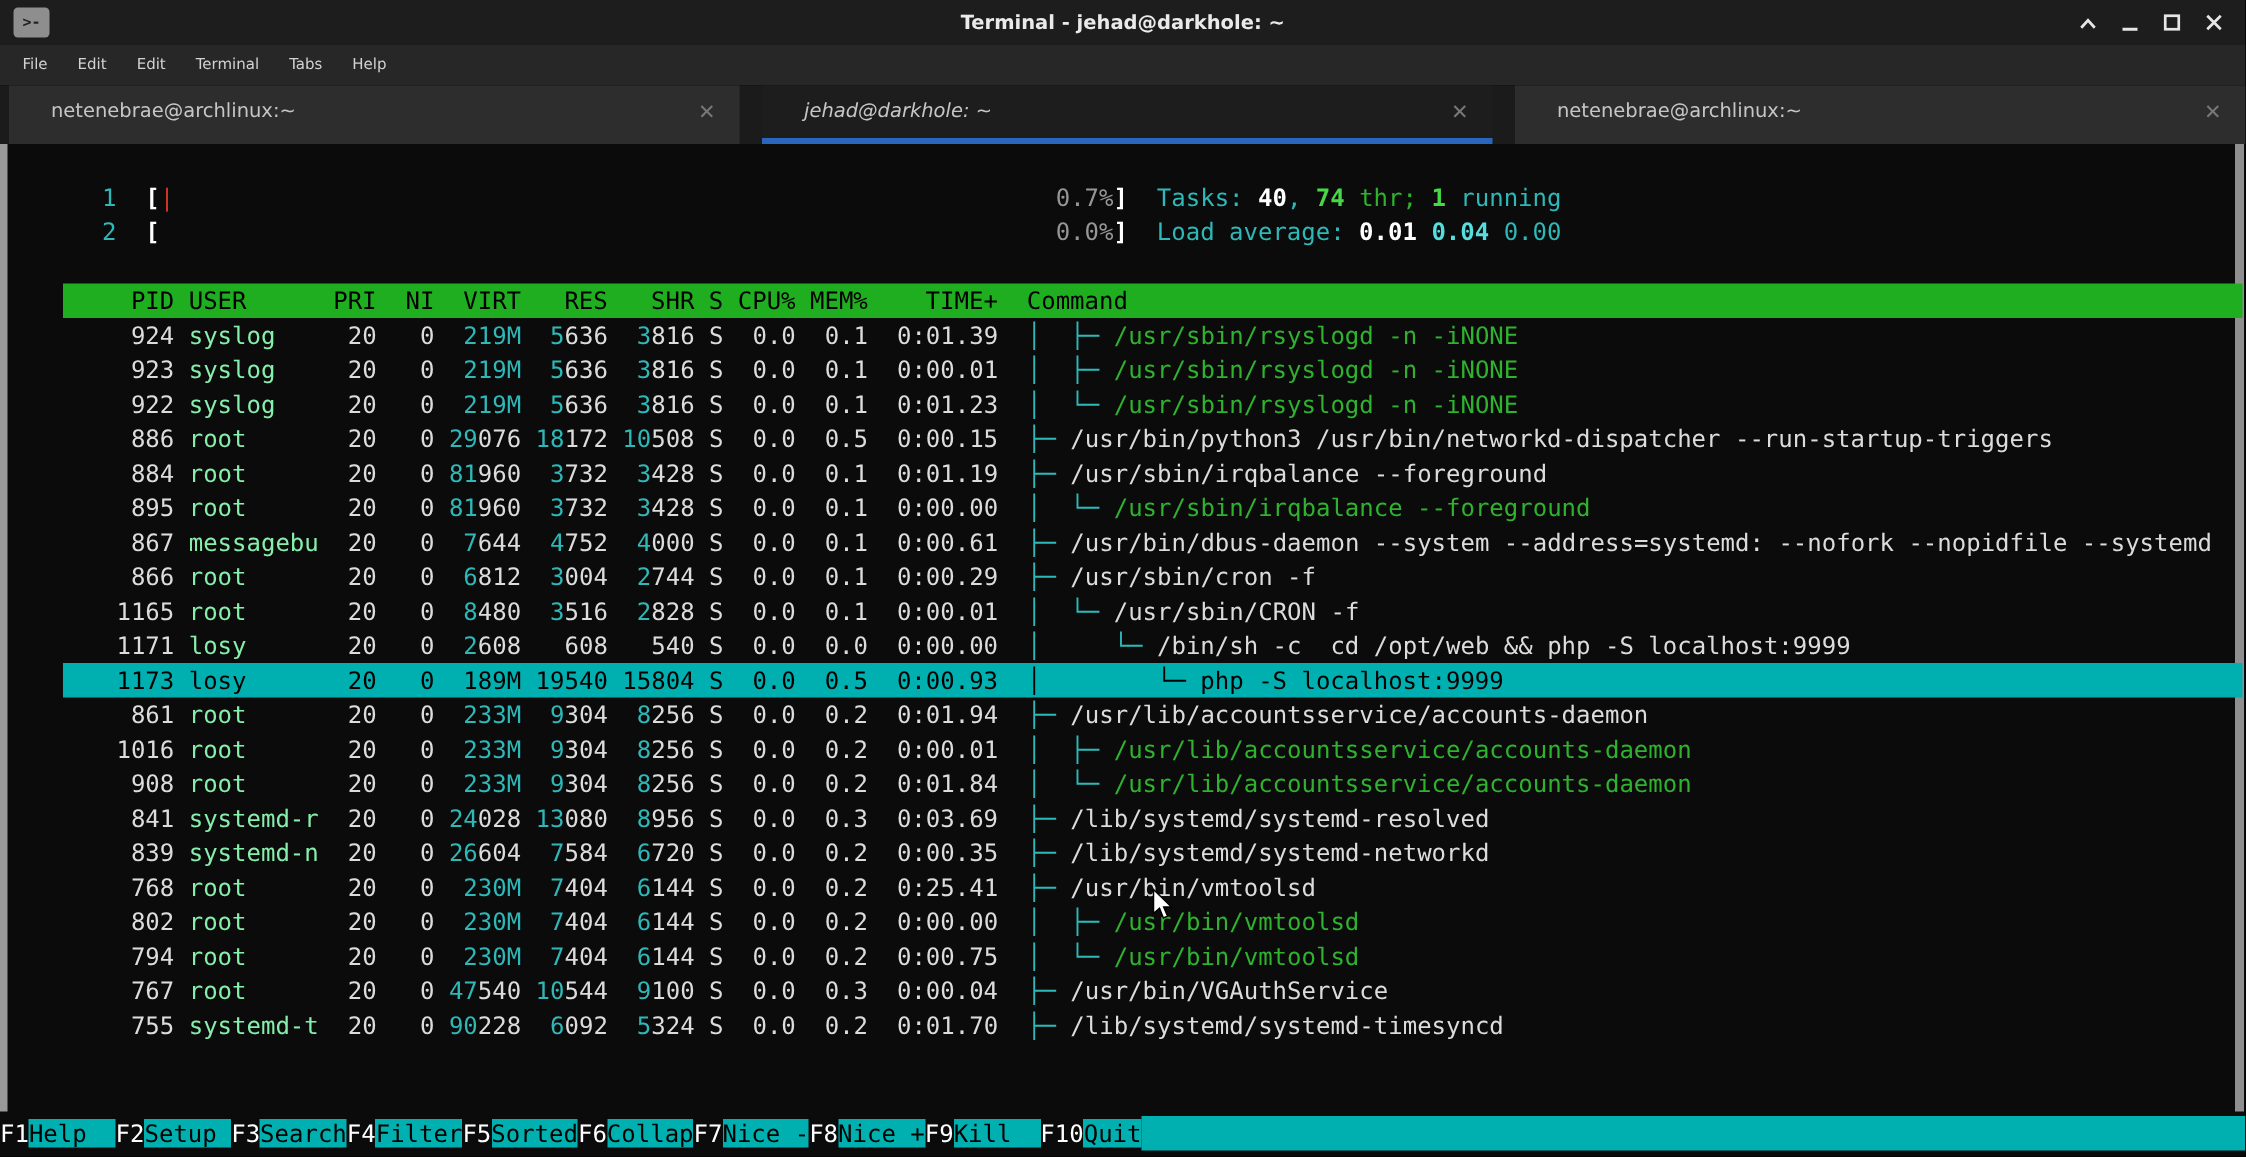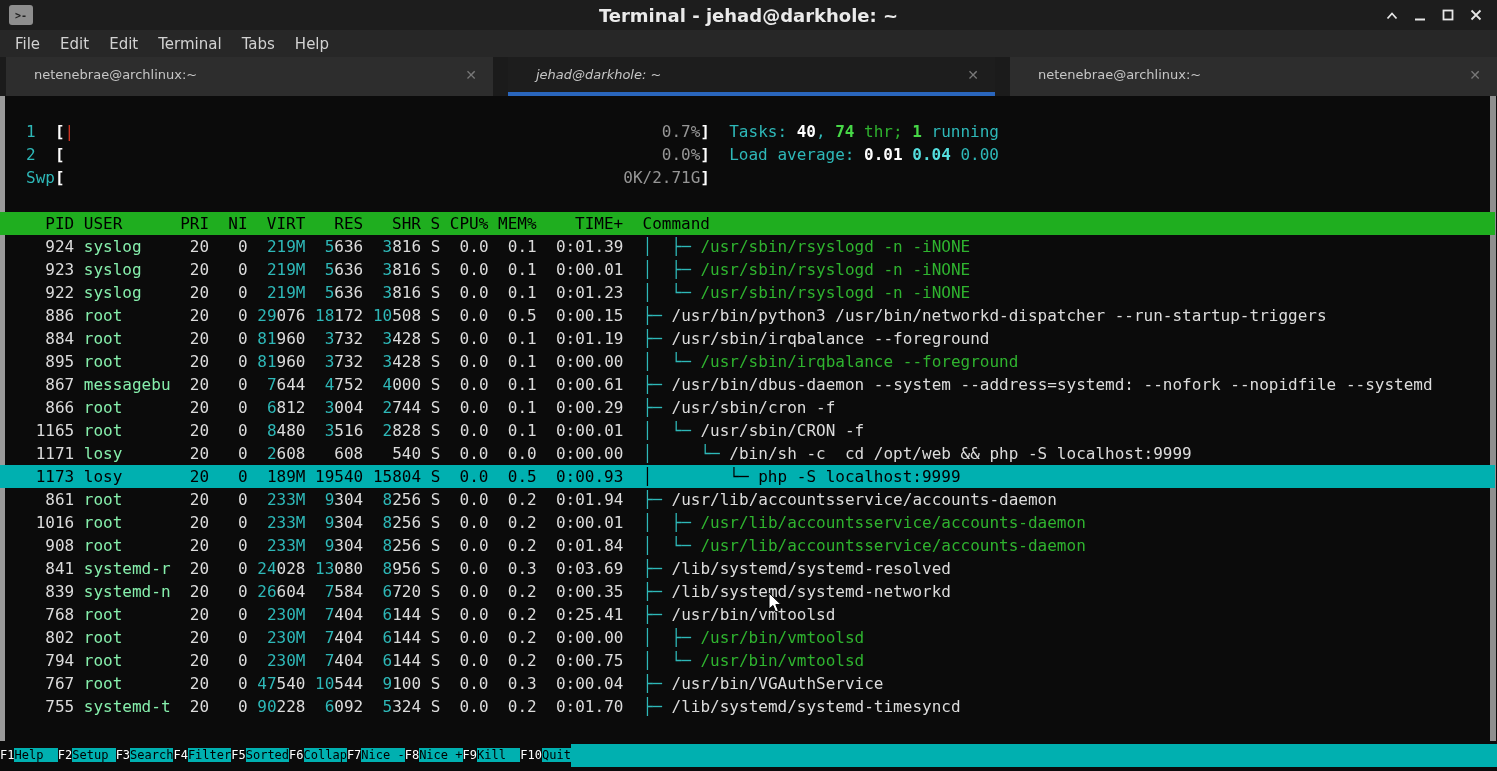--- a/index.html
+++ b/index.html
@@ -7,46 +7,46 @@
   .window { width:1497px; height:771px; display:flex; flex-direction:column;
             font-family:"DejaVu Sans", sans-serif; position:relative; }
 
   
   .titlebar { height:30px; background:#1d1d1d; display:flex; align-items:center;
               position:relative; flex:0 0 auto; }
   .app-icon { width:24px; height:20px; margin-left:9px; background:#8e8e8e; border-radius:3px;
               display:flex; align-items:center; justify-content:center;
               font-family:"DejaVu Sans Mono", monospace; font-size:10px; font-weight:bold; color:#222; }
   .win-title { position:absolute; left:0; right:0; text-align:center; color:#eaeaea;
-               font-size:18px; font-weight:bold; pointer-events:none; }
+               font-size:13px; font-weight:bold; pointer-events:none; }
   .win-controls { margin-left:auto; display:flex; align-items:center; gap:10px; padding-right:12px; }
   .win-btn { width:18px; height:18px; display:flex; align-items:center; justify-content:center; }
 
   
   .menubar { height:27px; background:#272727; display:flex; align-items:center;
              padding-left:5px; flex:0 0 auto; }
-  .menu-item { color:#d2d2d2; font-size:15px; padding:0 10px; height:100%;
+  .menu-item { color:#d2d2d2; font-size:10px; padding:0 10px; height:100%;
                display:flex; align-items:center; }
 
   
   .tabbar { height:39px; background:#1b1b1b; display:flex; gap:15px; padding-left:6px;
             flex:0 0 auto; }
   .tab { flex:1 1 0; background:#2d2d2d; display:flex; align-items:center;
          padding:0 12px 0 28px; font-size:13px; color:#c6c6c6; border-bottom:4px solid transparent; }
   .tab.active { background:#1d1d1d; border-bottom:4px solid #2a66bd;font-style:italic; }
   .tab-close { margin-left:auto; color:#787878; font-size:14px; line-height:1; padding:2px 4px; }
 
   
   .terminal { flex:1 1 auto; background:#0b0b0b; position:relative;
               font-family:"DejaVu Sans Mono", monospace; font-size:16px; overflow:hidden; }
   .edge-strip { position:absolute; top:0; width:5px; height:645px; background:#9a9a9a; }
   .edge-left { left:0; }
   .edge-right { right:1px; width:6px; background:#8f8f8f; }
 
-  .screen { position:absolute; left:0; top:24px; right:2px; }
+  .screen { position:absolute; left:0; top:24px; right:2px;padding-left:42px; }
   .line { height:23px; line-height:23px; white-space:pre; padding-left:26px;
           font-size:16px; letter-spacing:0; }
   .line span { white-space:pre; }
 
   .cw    { color:#dcdcdc; }
   .cwb   { color:#ffffff; font-weight:bold; }
   .cc    { color:#2eb8b8; }
   .ccb   { color:#54dede; font-weight:bold; }
   .cg    { color:#2fb32f; }
   .cgb   { color:#47d847; font-weight:bold; }
@@ -56,21 +56,21 @@
   .cblue { color:#4646cc; }
   .corange { color:#b9691f; }
 
   .hdr-row { background:#1fae1f; }
   .hdr-row span { color:#000 !important; font-weight:normal; }
   .sel-row { background:#00b0b0; }
   .sel-row span { color:#000 !important; font-weight:normal !important; }
 
   
   .fnbar { position:absolute; left:0; right:0; bottom:4px; height:23px; line-height:23px;
-           display:flex; font-size:12px; white-space:pre; }
+           display:flex; font-size:16px; white-space:pre; }
   .fk-key { color:#ffffff; }
   .fk-label { background:#00b0b0; color:#000; }
   .fk-fill { flex:1 1 auto; background:#00b0b0; }
 
   .mouse-cursor { position:absolute; left:768px; top:592px; z-index:9; }
 </style>
 </head>
 <body>
 
 <div class="window">
@@ -125,21 +125,20 @@
         <span class="tab-close">✕</span>
       </div>
     </div>
 
   <div class="terminal">
     <div class="edge-strip edge-left"></div>
     <div class="edge-strip edge-right"></div>
     <div class="screen" id="screen">
         <div class="line"><span class="cc">1  </span><span class="cwb">[</span><span class="cred">|</span><span>                                                             </span><span class="cgray">0.7%</span><span class="cwb">]</span><span>  </span><span class="cc">Tasks: </span><span class="cwb">40</span><span class="cc">, </span><span class="cgb">74</span><span class="cg"> thr; </span><span class="cgb">1</span><span class="cc"> running</span></div>
         <div class="line"><span class="cc">2  </span><span class="cwb">[</span><span>                                                              </span><span class="cgray">0.0%</span><span class="cwb">]</span><span>  </span><span class="cc">Load average: </span><span class="cwb">0.01 </span><span class="ccb">0.04 </span><span class="cc">0.00</span></div>
-        <div class="line"><span class="cc">Swp</span><span class="cwb">[</span><span>                                                          </span><span class="cgray">0K/2.71G</span><span class="cwb">]</span><span>  </span></div>
         <div class="line"></div>
         <div class="line hdr-row"><span>  PID USER      PRI  NI  VIRT   RES   SHR S CPU% MEM%    TIME+  Command</span></div>
         <div class="line"><span class="cw">  924</span><span> </span><span class="cuser">syslog   </span><span> </span><span class="cw"> 20</span><span> </span><span class="cw">  0</span><span> </span><span> </span><span class="cc">219M</span><span> </span><span> </span><span class="cc">5</span><span class="cw">636</span><span> </span><span> </span><span class="cc">3</span><span class="cw">816</span><span class="cw"> S </span><span class="cw"> 0.0</span><span> </span><span class="cw"> 0.1</span><span> </span><span class="cw"> 0:01.39</span><span>  </span><span class="cc">│  ├─ </span><span class="cg">/usr/sbin/rsyslogd -n -iNONE</span></div>
         <div class="line"><span class="cw">  923</span><span> </span><span class="cuser">syslog   </span><span> </span><span class="cw"> 20</span><span> </span><span class="cw">  0</span><span> </span><span> </span><span class="cc">219M</span><span> </span><span> </span><span class="cc">5</span><span class="cw">636</span><span> </span><span> </span><span class="cc">3</span><span class="cw">816</span><span class="cw"> S </span><span class="cw"> 0.0</span><span> </span><span class="cw"> 0.1</span><span> </span><span class="cw"> 0:00.01</span><span>  </span><span class="cc">│  ├─ </span><span class="cg">/usr/sbin/rsyslogd -n -iNONE</span></div>
         <div class="line"><span class="cw">  922</span><span> </span><span class="cuser">syslog   </span><span> </span><span class="cw"> 20</span><span> </span><span class="cw">  0</span><span> </span><span> </span><span class="cc">219M</span><span> </span><span> </span><span class="cc">5</span><span class="cw">636</span><span> </span><span> </span><span class="cc">3</span><span class="cw">816</span><span class="cw"> S </span><span class="cw"> 0.0</span><span> </span><span class="cw"> 0.1</span><span> </span><span class="cw"> 0:01.23</span><span>  </span><span class="cc">│  └─ </span><span class="cg">/usr/sbin/rsyslogd -n -iNONE</span></div>
         <div class="line"><span class="cw">  886</span><span> </span><span class="cuser">root     </span><span> </span><span class="cw"> 20</span><span> </span><span class="cw">  0</span><span> </span><span class="cc">29</span><span class="cw">076</span><span> </span><span class="cc">18</span><span class="cw">172</span><span> </span><span class="cc">10</span><span class="cw">508</span><span class="cw"> S </span><span class="cw"> 0.0</span><span> </span><span class="cw"> 0.5</span><span> </span><span class="cw"> 0:00.15</span><span>  </span><span class="cc">├─ </span><span class="cw">/usr/bin/python3 /usr/bin/networkd-dispatcher --run-startup-triggers</span></div>
         <div class="line"><span class="cw">  884</span><span> </span><span class="cuser">root     </span><span> </span><span class="cw"> 20</span><span> </span><span class="cw">  0</span><span> </span><span class="cc">81</span><span class="cw">960</span><span> </span><span> </span><span class="cc">3</span><span class="cw">732</span><span> </span><span> </span><span class="cc">3</span><span class="cw">428</span><span class="cw"> S </span><span class="cw"> 0.0</span><span> </span><span class="cw"> 0.1</span><span> </span><span class="cw"> 0:01.19</span><span>  </span><span class="cc">├─ </span><span class="cw">/usr/sbin/irqbalance --foreground</span></div>
         <div class="line"><span class="cw">  895</span><span> </span><span class="cuser">root     </span><span> </span><span class="cw"> 20</span><span> </span><span class="cw">  0</span><span> </span><span class="cc">81</span><span class="cw">960</span><span> </span><span> </span><span class="cc">3</span><span class="cw">732</span><span> </span><span> </span><span class="cc">3</span><span class="cw">428</span><span class="cw"> S </span><span class="cw"> 0.0</span><span> </span><span class="cw"> 0.1</span><span> </span><span class="cw"> 0:00.00</span><span>  </span><span class="cc">│  └─ </span><span class="cg">/usr/sbin/irqbalance --foreground</span></div>
         <div class="line"><span class="cw">  867</span><span> </span><span class="cuser">messagebu</span><span> </span><span class="cw"> 20</span><span> </span><span class="cw">  0</span><span> </span><span> </span><span class="cc">7</span><span class="cw">644</span><span> </span><span> </span><span class="cc">4</span><span class="cw">752</span><span> </span><span> </span><span class="cc">4</span><span class="cw">000</span><span class="cw"> S </span><span class="cw"> 0.0</span><span> </span><span class="cw"> 0.1</span><span> </span><span class="cw"> 0:00.61</span><span>  </span><span class="cc">├─ </span><span class="cw">/usr/bin/dbus-daemon --system --address=systemd: --nofork --nopidfile --systemd</span></div>
         <div class="line"><span class="cw">  866</span><span> </span><span class="cuser">root     </span><span> </span><span class="cw"> 20</span><span> </span><span class="cw">  0</span><span> </span><span> </span><span class="cc">6</span><span class="cw">812</span><span> </span><span> </span><span class="cc">3</span><span class="cw">004</span><span> </span><span> </span><span class="cc">2</span><span class="cw">744</span><span class="cw"> S </span><span class="cw"> 0.0</span><span> </span><span class="cw"> 0.1</span><span> </span><span class="cw"> 0:00.29</span><span>  </span><span class="cc">├─ </span><span class="cw">/usr/sbin/cron -f</span></div>

